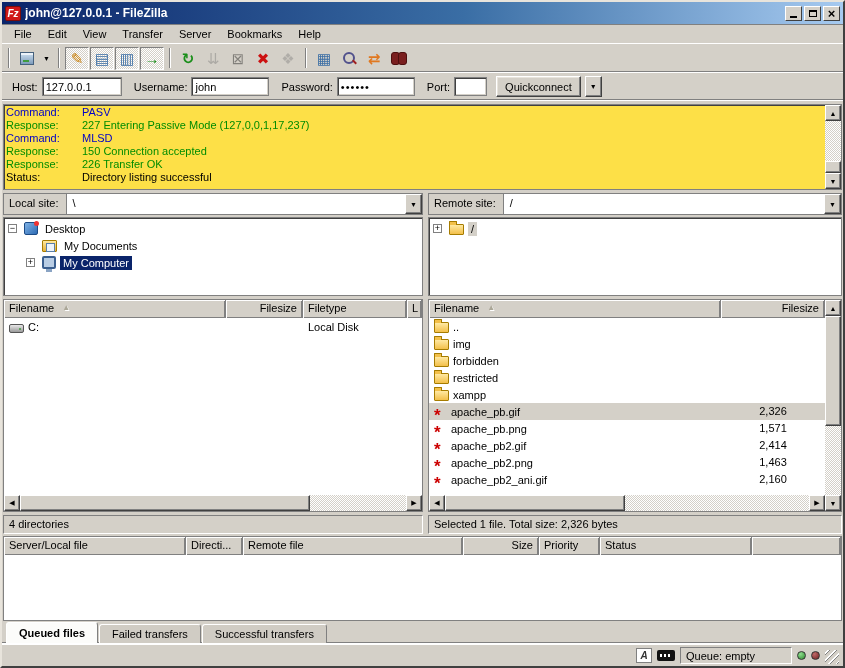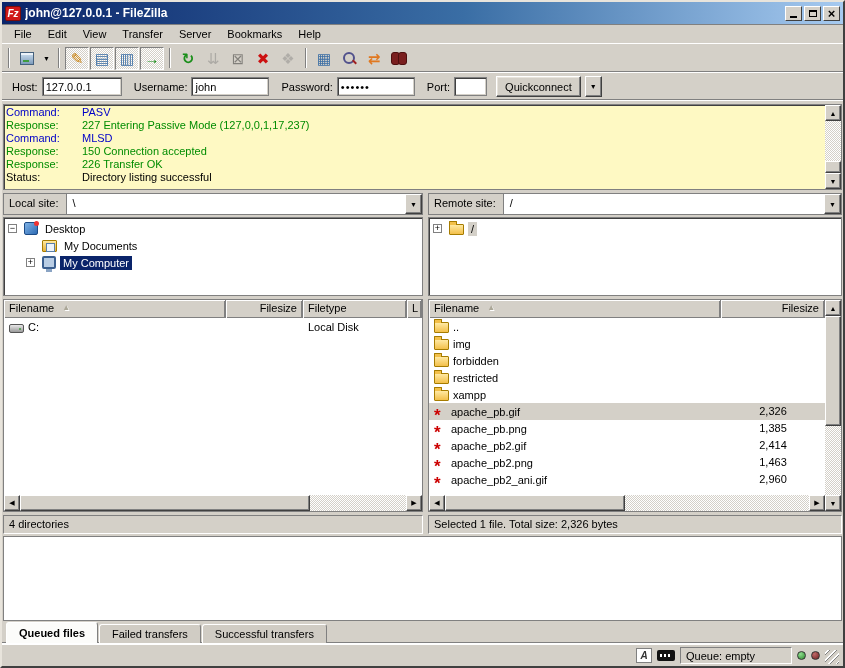--- a/index.html
+++ b/index.html
@@ -58,21 +58,21 @@
   .qc-label{white-space:nowrap;}
   .field{height:19px;background:#fff;border:1px solid #808080;
     box-shadow:inset 1px 1px 0 #404040, inset -1px -1px 0 #d4d0c8;
     font-family:inherit;font-size:11px;padding:1px 3px;outline:none;}
   .f-host{width:80px;} .f-user{width:78px;} .f-pass{width:78px;letter-spacing:1px;} .f-port{width:33px;}
   .qc-btn{height:21px;padding:2px 8px;background:#d4d0c8;border:1px solid;border-color:#fff #404040 #404040 #fff;
     box-shadow:inset -1px -1px 0 #808080, inset 1px 1px 0 #e8e4dc;font-family:inherit;font-size:11px;}
   .qc-dd{width:17px;height:21px;background:#d4d0c8;border:1px solid;border-color:#fff #404040 #404040 #fff;
     box-shadow:inset -1px -1px 0 #808080;display:flex;align-items:center;justify-content:center;font-size:7px;}
   
-  .logwrap{height:86px;flex:0 0 86px;margin:3px 1px 2px 1px;background:#fef9c3;
+  .logwrap{height:86px;flex:0 0 86px;margin:3px 1px 2px 1px;background:#fde047;
     border:1px solid #808080;box-shadow:inset 1px 1px 0 #404040;display:flex;}
   .logbody{flex:1;overflow:hidden;padding:1px 2px;}
   .logline{display:flex;height:13px;line-height:13px;white-space:nowrap;}
   .loglabel{width:76px;flex:0 0 76px;}
   .log-command{color:#0000c8;}
   .log-response{color:#008c00;}
   .log-status{color:#000;}
   
   .vscroll{width:16px;flex:0 0 16px;display:flex;flex-direction:column;
     background-image:linear-gradient(45deg,#fff 25%,transparent 25%,transparent 75%,#fff 75%),
@@ -431,42 +431,42 @@
                   <span class="i-file">*</span>
                   <span>apache_pb.gif</span>
                 </div>
               <div class="cell right" style="flex:1;"><span>2,326</span></div>
             </div>
             <div class="lrow">
               <div class="cell" style="width:292px;">
                   <span class="i-file">*</span>
                   <span>apache_pb.png</span>
                 </div>
-              <div class="cell right" style="flex:1;"><span>1,385</span></div>
+              <div class="cell right" style="flex:1;"><span>1,571</span></div>
             </div>
             <div class="lrow">
               <div class="cell" style="width:292px;">
                   <span class="i-file">*</span>
                   <span>apache_pb2.gif</span>
                 </div>
               <div class="cell right" style="flex:1;"><span>2,414</span></div>
             </div>
             <div class="lrow">
               <div class="cell" style="width:292px;">
                   <span class="i-file">*</span>
                   <span>apache_pb2.png</span>
                 </div>
               <div class="cell right" style="flex:1;"><span>1,463</span></div>
             </div>
             <div class="lrow">
               <div class="cell" style="width:292px;">
                   <span class="i-file">*</span>
                   <span>apache_pb2_ani.gif</span>
                 </div>
-              <div class="cell right" style="flex:1;"><span>2,960</span></div>
+              <div class="cell right" style="flex:1;"><span>2,160</span></div>
             </div>
           </div>
           <div class="hscroll">
             <div class="sbtn">◀</div>
             <div class="sthumb-h" style="width:180px;"></div>
             <div class="strack"></div>
             <div class="sbtn">▶</div>
           </div>
         </div>
         <div class="vscroll">
@@ -474,20 +474,41 @@
           <div class="sthumb-v" style="height:110px;"></div>
           <div class="strack"></div>
           <div class="sbtn">▼</div>
         </div>
       </div>
       <div class="panestatus">Selected 1 file. Total size: 2,326 bytes</div>
     </div>
   </div>
 
   <div class="queuewrap">
+    <div class="qheader">
+      <div class="hcell" style="width:182px;">
+          <span>Server/Local file</span>
+        </div>
+      <div class="hcell" style="width:57px;">
+          <span>Directi...</span>
+        </div>
+      <div class="hcell" style="width:220px;">
+          <span>Remote file</span>
+        </div>
+      <div class="hcell right" style="width:76px;">
+          <span>Size</span>
+        </div>
+      <div class="hcell" style="width:61px;">
+          <span>Priority</span>
+        </div>
+      <div class="hcell" style="width:152px;">
+          <span>Status</span>
+        </div>
+      <div class="hcell" style="flex:1;"></div>
+    </div>
     <div class="qbody"></div>
   </div>
 
   <div class="tabsrow">
     <div class="tab active">Queued files</div>
     <div class="tab">Failed transfers</div>
     <div class="tab">Successful transfers</div>
   </div>
 
   <div class="statusbar">

